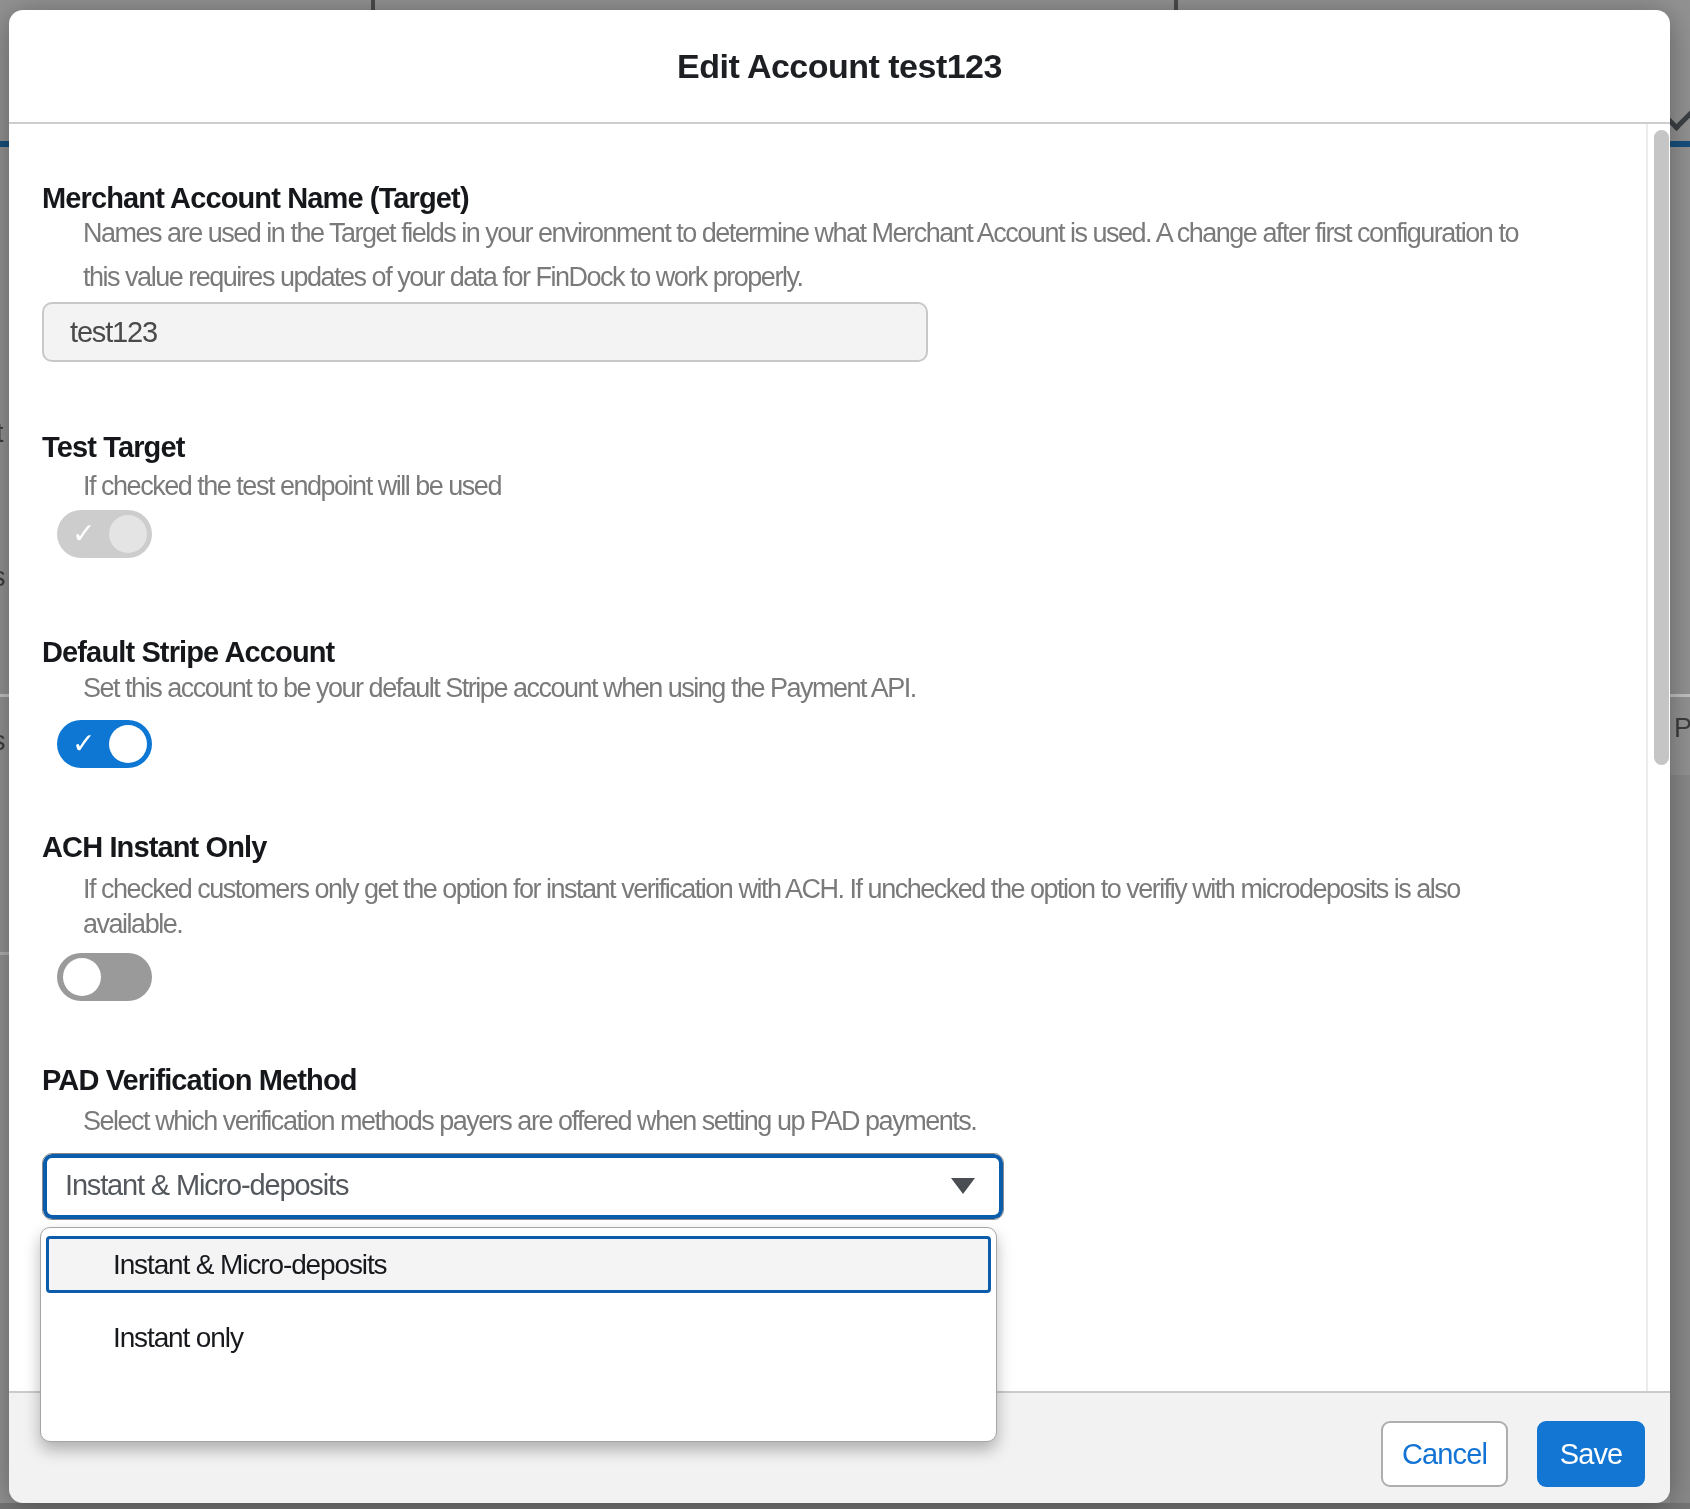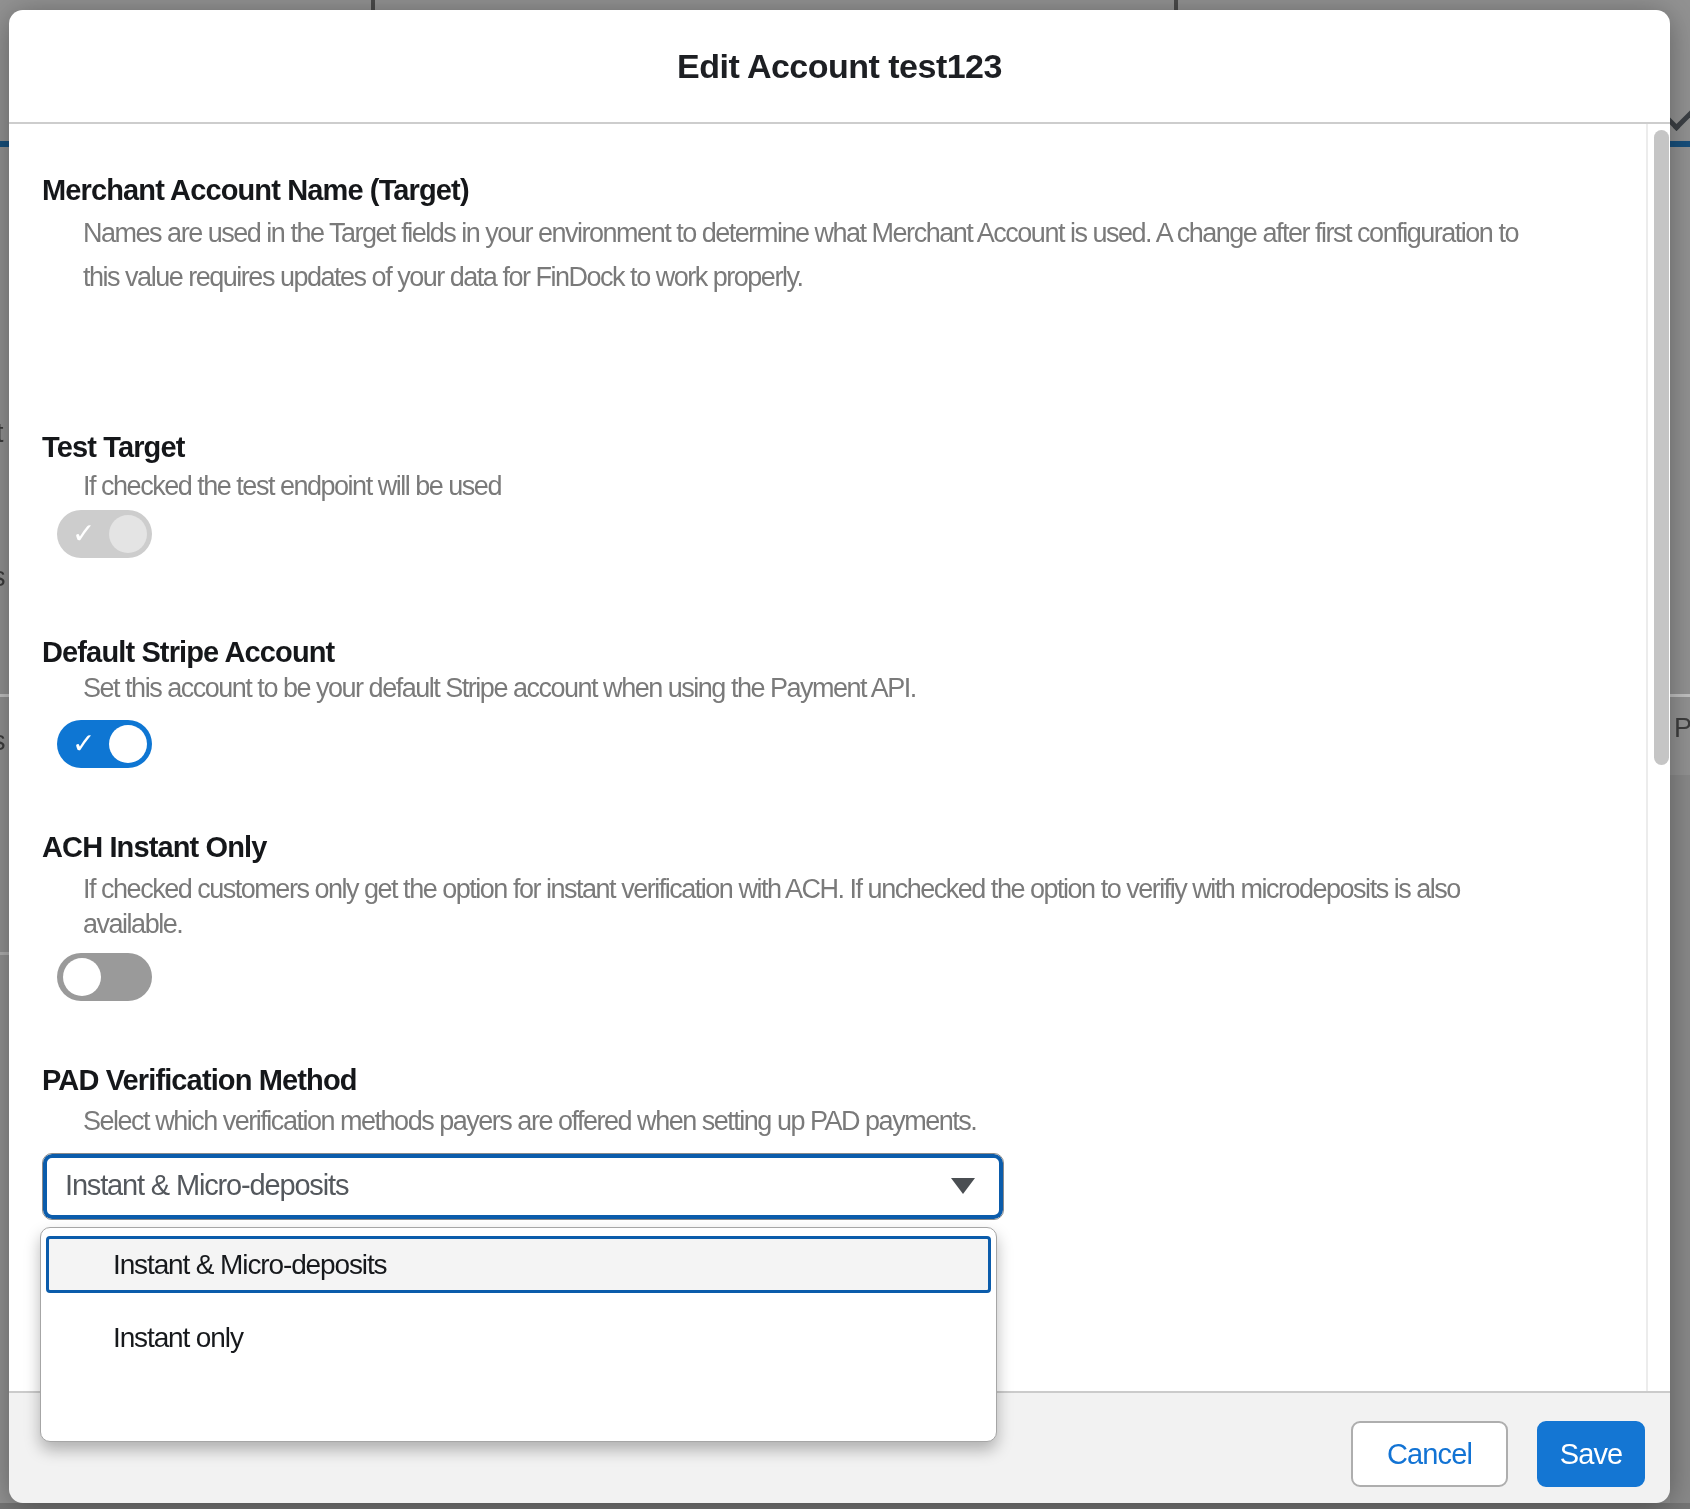--- a/index.html
+++ b/index.html
@@ -71,21 +71,21 @@
 
   
   .scroll-divider{left:1637px;top:114px;width:2px;height:1267px;background:#ececec;}
   .scroll-thumb{left:1645px;top:120px;width:15px;height:635px;border-radius:8px;background:#c5c5c5;}
 
   
   .mfooter{position:absolute;left:0;right:0;bottom:0;height:112px;background:#f2f2f2;
            border-top:2px solid #cbcbcb;border-radius:0 0 14px 14px;box-sizing:border-box;}
   .btn{position:absolute;top:28px;height:66px;box-sizing:border-box;border-radius:9px;
        font-size:29px;letter-spacing:-0.03em;text-align:center;line-height:62px;cursor:pointer;}
-  .btn-cancel{right:162px;width:157px;background:#fff;border:2px solid #aeaeae;color:#1273d4;}
+  .btn-cancel{right:162px;width:127px;background:#fff;border:2px solid #aeaeae;color:#1273d4;}
   .btn-save{right:25px;width:108px;background:#1476d3;border:2px solid #1476d3;color:#fff;}
 </style>
 </head>
 <body>
 
 <div class="stage">
 
   <div class="bk vline" style="left:371px;"></div>
   <div class="bk vline" style="left:1174px;"></div>
   <div class="bk chev"></div>
@@ -98,23 +98,26 @@
   <div class="bk frag" style="left:-8px;top:562px;">s</div>
   <div class="bk frag" style="left:-8px;top:726px;">s</div>
   <div class="bk frag" style="left:1674px;top:713px;">PS</div>
 
   <div class="modal">
 
     <div class="mheader">
       <div class="mtitle">Edit Account test123</div>
     </div>
 
-    <div class="abs flabel" style="top:164px;text-align:center;">Merchant Account Name (Target)</div>
+    <div class="abs flabel" style="top:172px;text-align:center;">Merchant Account Name (Target)</div>
     <div class="abs fdesc" style="top:206px;">Names are used in the Target fields in your environment to determine what Merchant Account is used. A change after first configuration to</div>
     <div class="abs fdesc" style="top:250px;">this value requires updates of your data for FinDock to work properly.</div>
+    <div class="abs text-input" aria-disabled="true">
+      <div class="val">test123</div>
+    </div>
 
     <div class="abs flabel" style="top:421px;">Test Target</div>
     <div class="abs fdesc" style="top:459px;">If checked the test endpoint will be used</div>
     <div class="abs toggle t-on-disabled" style="top:500px;" role="switch" aria-checked="true">
       <span class="check">✓</span>
       <span class="knob"></span>
     </div>
 
     <div class="abs flabel" style="top:626px;">Default Stripe Account</div>
     <div class="abs fdesc" style="top:661px;">Set this account to be your default Stripe account when using the Payment API.</div>

